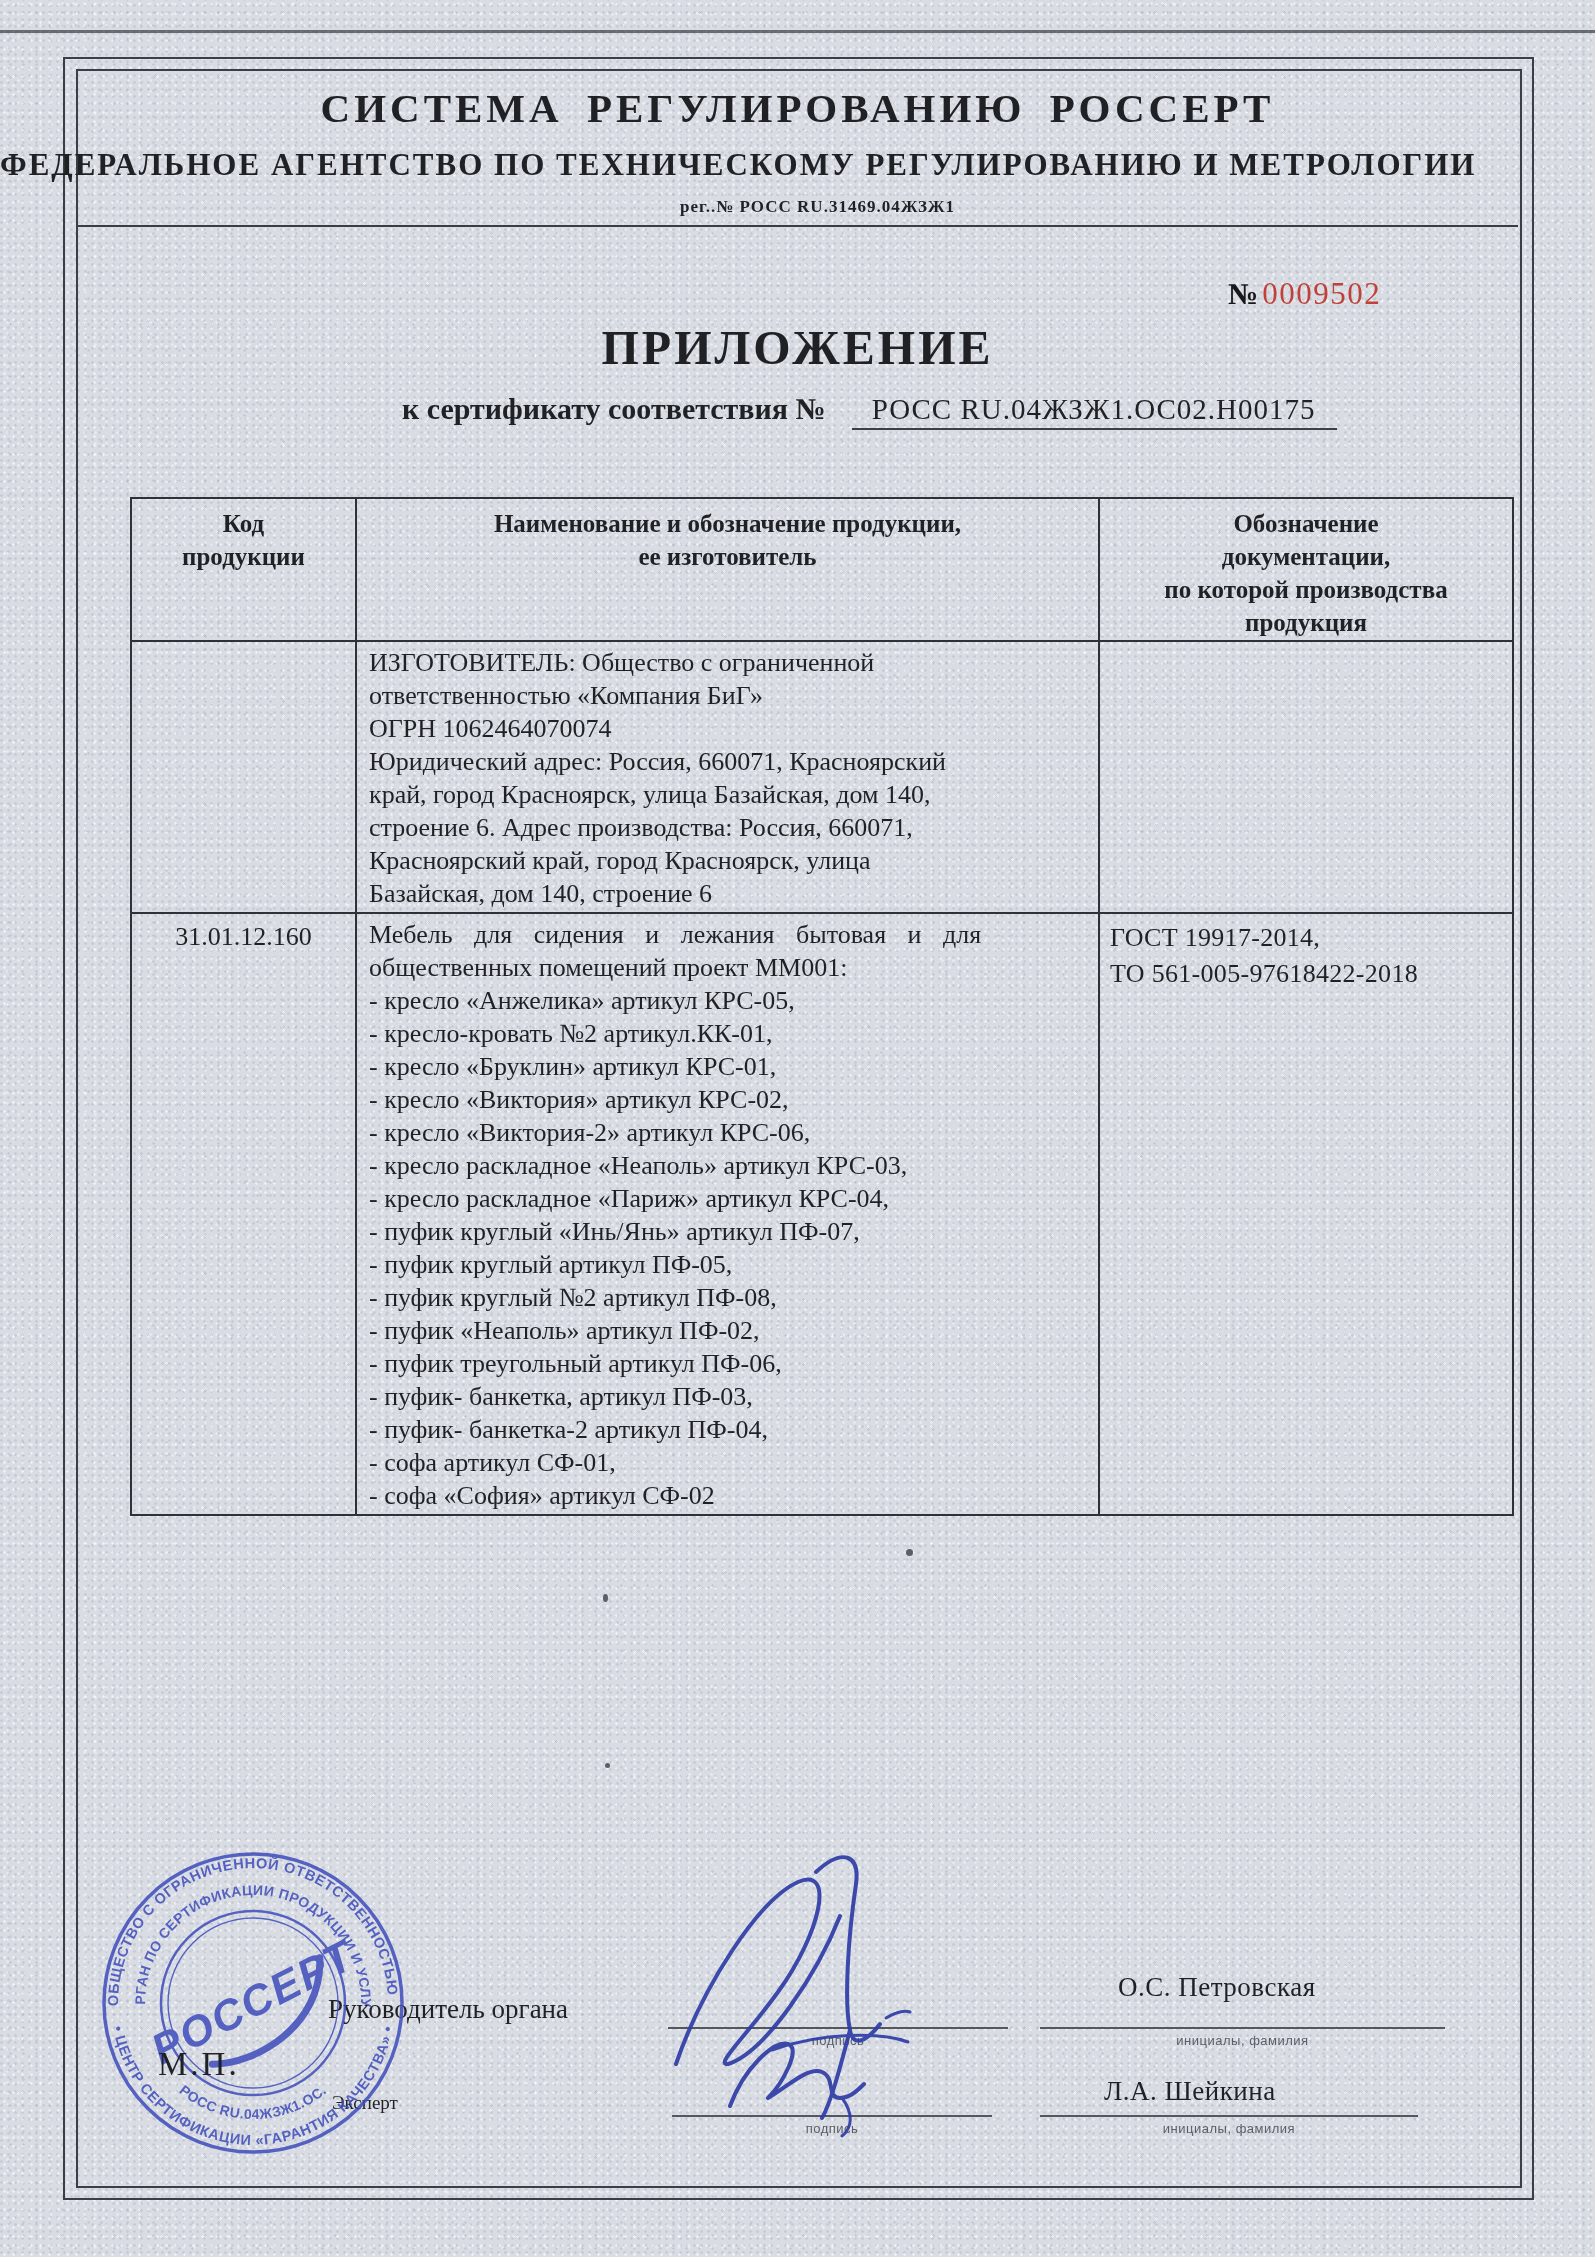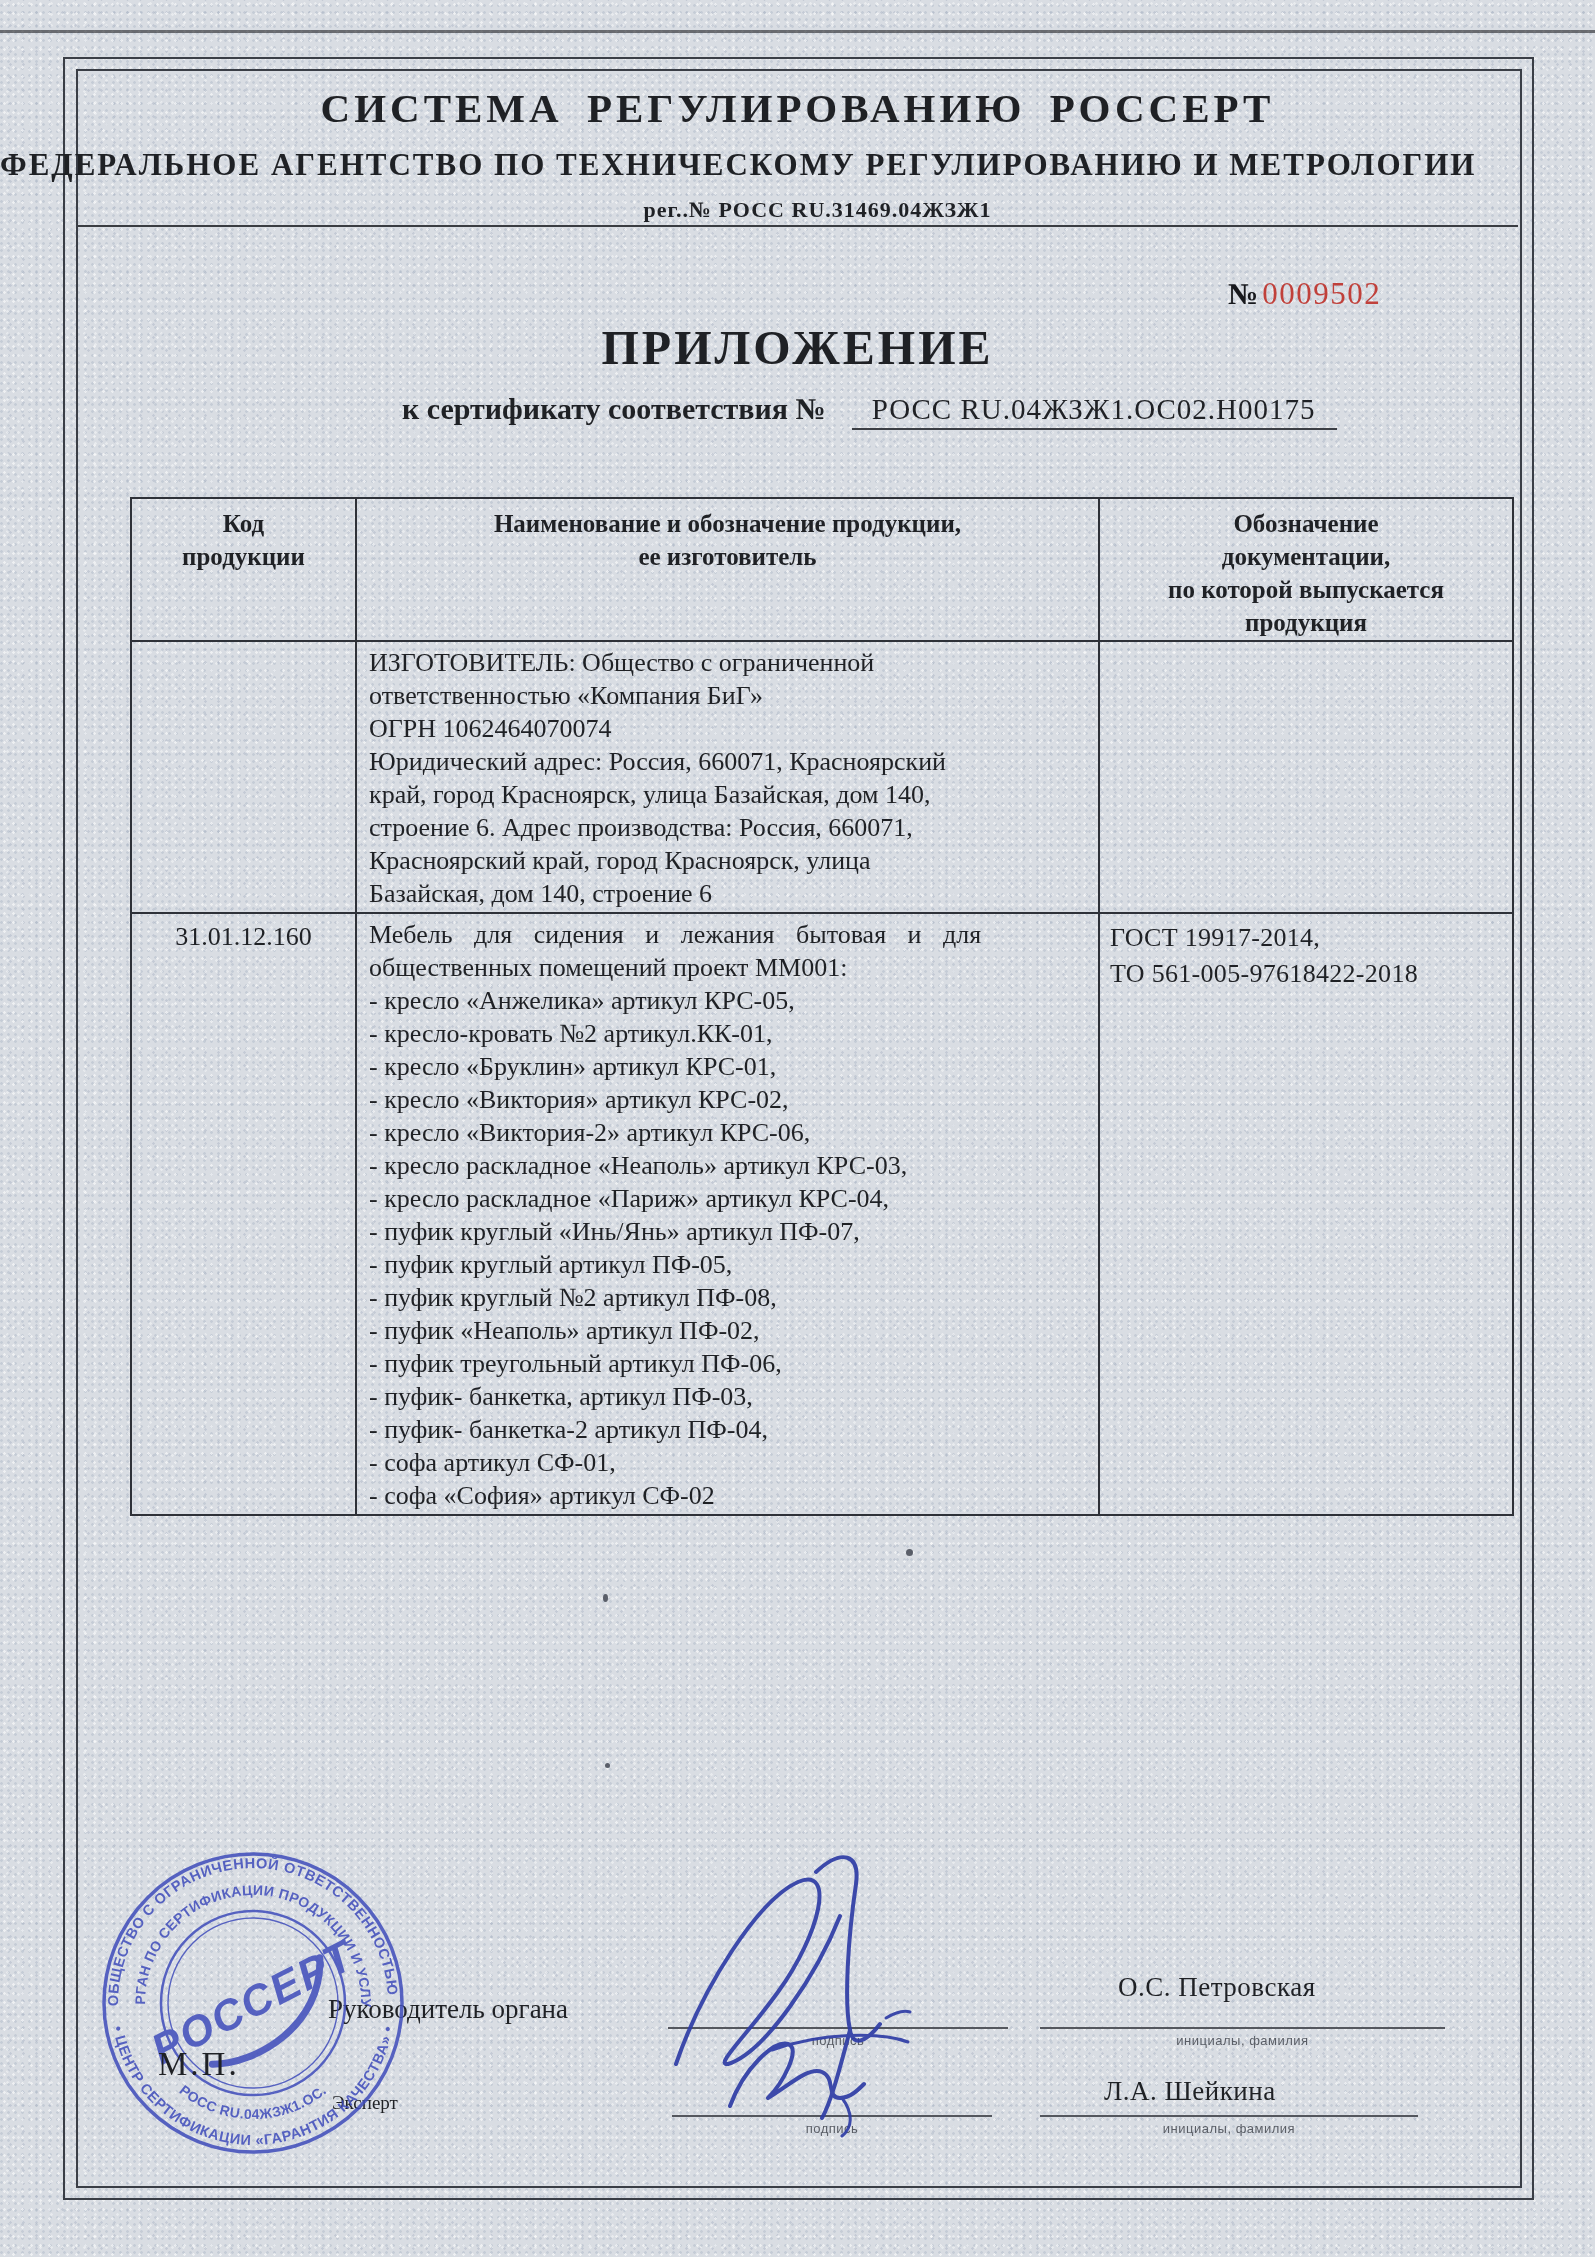--- a/index.html
+++ b/index.html
@@ -16,21 +16,21 @@
     font-family:"Liberation Serif","DejaVu Serif",serif;
     color:#1f2125;
   }
   .abs{position:absolute;}
   .scan-edge{left:0;top:30px;width:100%;height:3px;background:#2b2d31;opacity:.65;}
   .frame-outer{left:63px;top:57px;width:1467px;height:2139px;border:2.5px solid #3a3e46;}
   .frame-inner{left:76px;top:69px;width:1442px;height:2115px;border:2px solid #3a3e46;}
 
   .sys-title{left:0;right:0;top:84px;text-align:center;font-size:41px;font-weight:bold;letter-spacing:4px;word-spacing:10px;}
   .agency{left:0;right:0;top:147px;text-align:left;font-size:31px;font-weight:bold;letter-spacing:2px;}
-  .reg-line{left:0;right:0;top:197px;text-align:center;font-size:22px;font-weight:bold;letter-spacing:1px;padding-left:40px;}
+  .reg-line{left:0;right:0;top:197px;text-align:center;font-size:17px;font-weight:bold;letter-spacing:1px;padding-left:40px;}
   .header-rule{left:78px;top:225px;width:1440px;height:2px;background:#3a3d42;}
 
   .blank-no{left:1228px;top:276px;white-space:nowrap;}
   .blank-no .no-sign{font-size:30px;font-weight:bold;color:#17181c;}
   .blank-no .no-digits{font-size:31px;color:#c0403a;letter-spacing:1.5px;}
 
   .doc-title{left:0;right:0;top:320px;text-align:center;font-size:48px;font-weight:bold;letter-spacing:3px;}
   .cert-line{left:402px;top:392px;white-space:nowrap;}
   .cert-label{font-size:30px;font-weight:bold;}
   .cert-number{font-size:29px;letter-spacing:1px;margin-left:26px;padding:0 22px 3px 20px;border-bottom:2px solid #3c3f45;}
@@ -98,21 +98,21 @@
         <col style="width:414px">
       </colgroup>
     <tbody>
         <tr style="height:133px">
       <th>Код
 продукции</th>
       <th>Наименование и обозначение продукции,
 ее изготовитель</th>
       <th>Обозначение
 документации,
-по которой выпускается
+по которой производства
 продукция</th>
     </tr>
     <tr style="height:201px">
       <td class="code-cell"></td>
       <td class="name-cell pre">ИЗГОТОВИТЕЛЬ: Общество с ограниченной
 ответственностью «Компания БиГ»
 ОГРН 1062464070074
 Юридический адрес: Россия, 660071, Красноярский
 край, город Красноярск, улица Базайская, дом 140,
 строение 6. Адрес производства: Россия, 660071,

